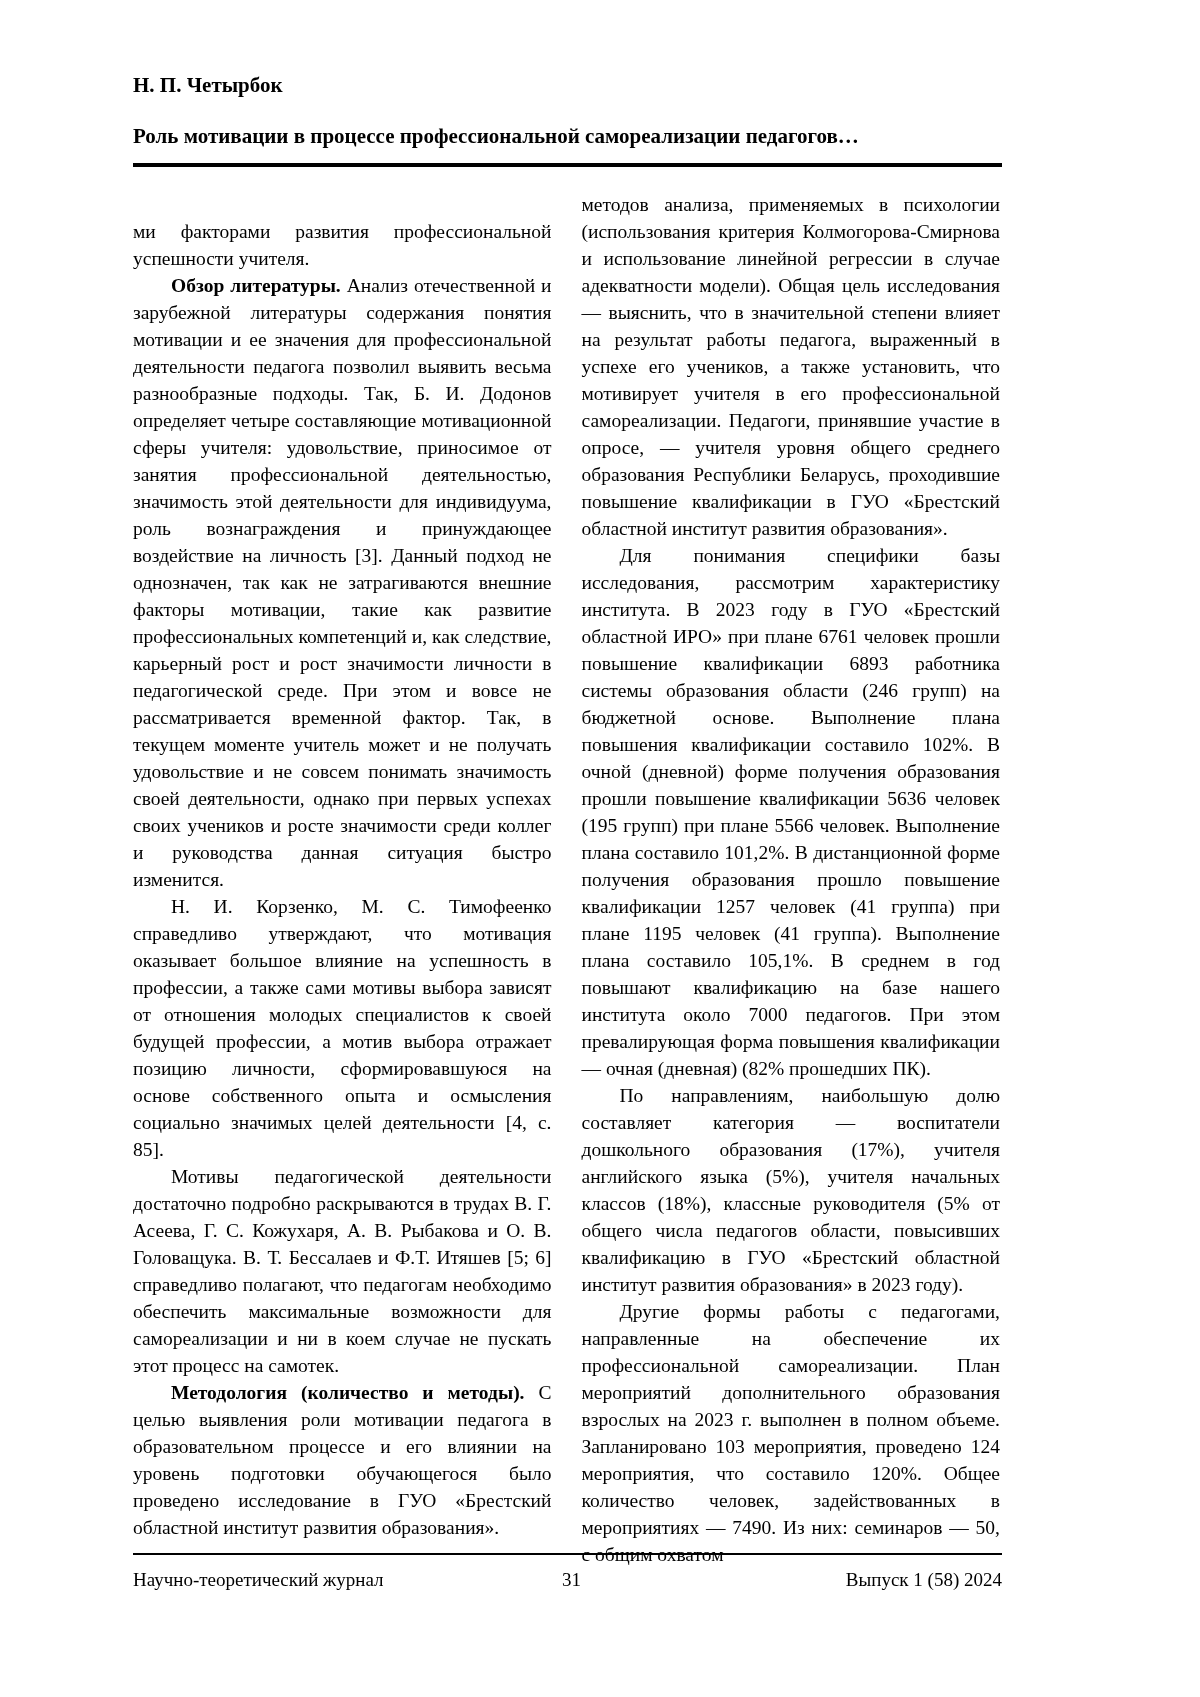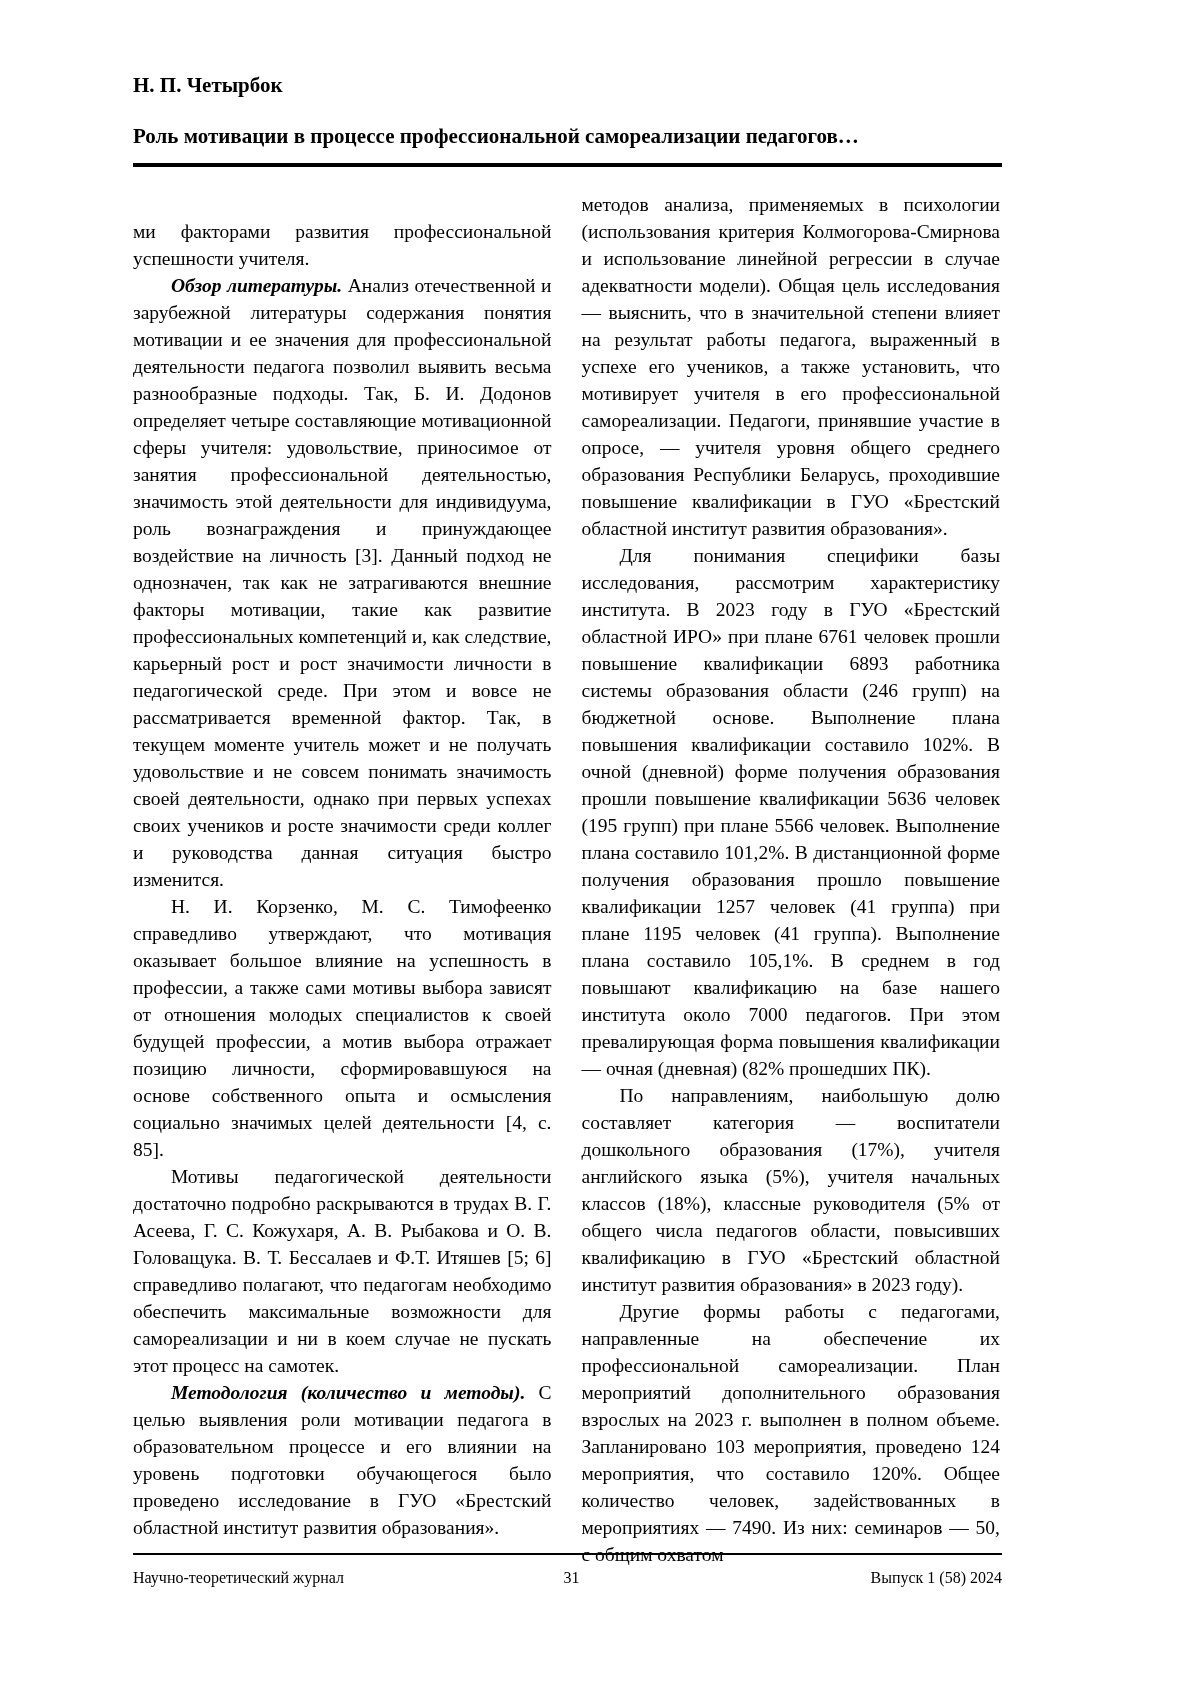--- a/index.html
+++ b/index.html
@@ -37,30 +37,30 @@
     display:flex;gap:30px;margin-top:24px;align-items:center;
   }
   .col{
     width:418.5px;
     font-size:19.5px;line-height:27px;
     text-align:justify;
     hyphens:auto;
   }
   .col p{margin:0;text-indent:38px;}
   .col p.noindent{text-indent:0;}
-  .col p b{font-weight:bold;font-style:italic;}
+  .col p b{font-weight:bold;}
   .footer{
     position:absolute;
     left:133px;right:198px;top:1553px;
   }
   .footer-rule{height:2px;background:#000;}
   .footer-row{
     position:relative;
     margin-top:14px;
-    font-size:16px;
+    font-size:19px;
     display:flex;justify-content:space-between;align-items:flex-start;
   }
   .footer-page{
     position:absolute;left:8px;right:0;text-align:center;
   }
 </style>
 </head>
 <body>
 
 <div class="page">

